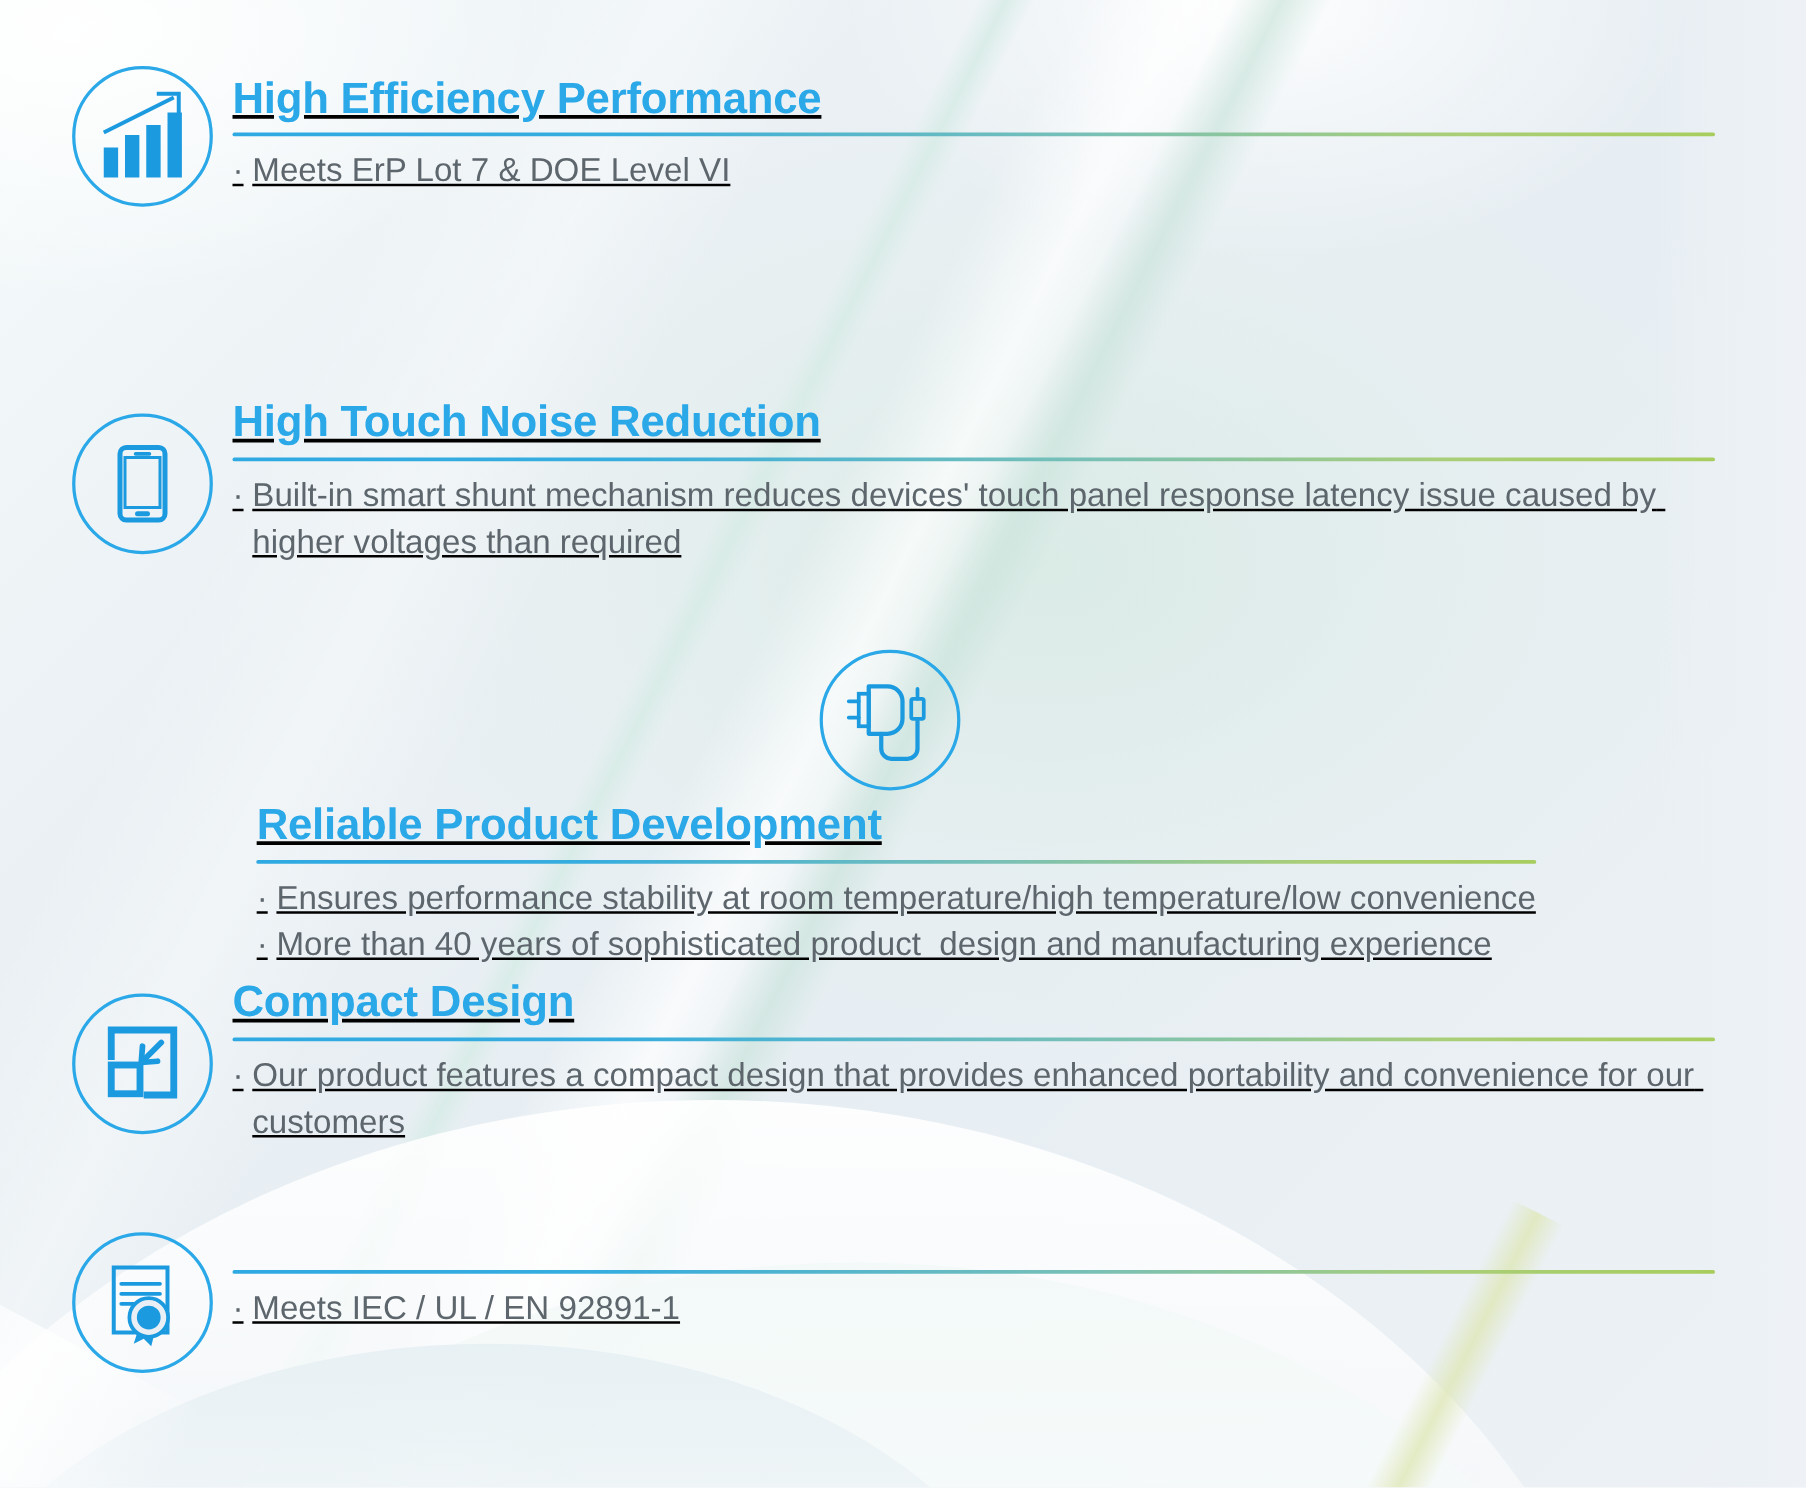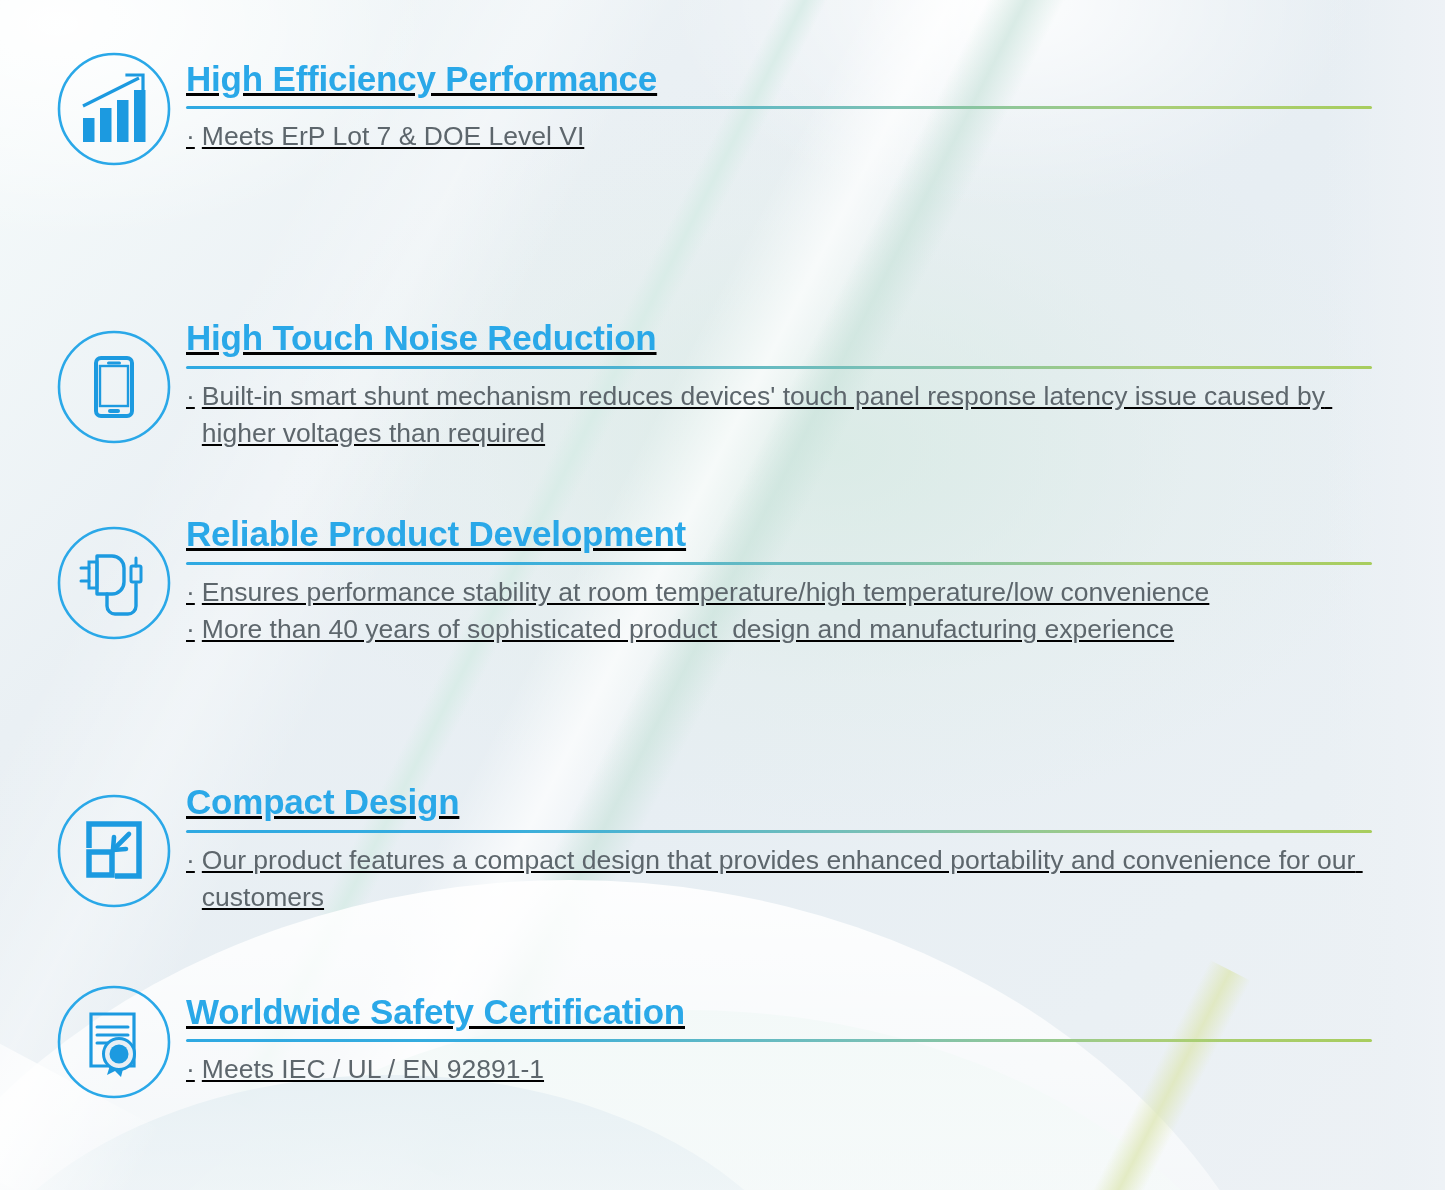--- a/index.html
+++ b/index.html
@@ -178,21 +178,21 @@
     font-size: 26.5px;
     line-height: 1.42;
   }
   .bullet-text {
     flex: 1 1 auto;
   }
 
   
   #feature-1 { left: 52px; top: 48px;  width: 1320px; }
   #feature-2 { left: 52px; top: 292px; width: 1320px; margin-top: 27px; }
-  #feature-3 { left: 52px; top: 515px; width: 1320px; }
+  #feature-3 { left: 52px; top: 515px; width: 1320px; flex-direction: column; }
   #feature-4 { left: 52px; top: 783px; width: 1320px; }
   #feature-5 { left: 52px; top: 981px; width: 1320px; }
 </style>
 </head>
 <body>
 
 <div id="page">
 
   <div class="bg-layer bg-base"></div>
   <div class="bg-layer bg-green-wash"></div>
@@ -312,21 +312,20 @@
         <svg class="icon-circle" viewBox="0 0 118 118">
           <circle cx="59" cy="59" r="55" fill="none" stroke="#2AA8E8" stroke-width="2.6"></circle>
           <path d="M36 31 H79 V83 H36 Z" fill="none" stroke="#1C9AE0" stroke-width="3.2"></path>
           <path d="M42 44 H73 M42 52 H73 M42 60 H62" fill="none" stroke="#1C9AE0" stroke-width="3" stroke-linecap="round"></path>
           <path d="M57 76 L52 92 L60 88 L66 94 L70 78 Z" fill="#1C9AE0"></path>
           <circle cx="64" cy="71" r="15.5" fill="#E9EFF4" stroke="#1C9AE0" stroke-width="3"></circle>
           <circle cx="64" cy="71" r="9.5" fill="#1C9AE0"></circle>
         </svg>
       </div>
       <div class="feature-body">
-        <div class="feature-title">Worldwide Safety Certification</div>
         <div class="divider"></div>
         <ul class="bullets">
           <li class="bullet">
             <span class="bullet-dot">·</span>
             <span class="bullet-text">Meets IEC / UL / EN 92891-1</span>
           </li>
         </ul>
       </div>
     </div>
 

